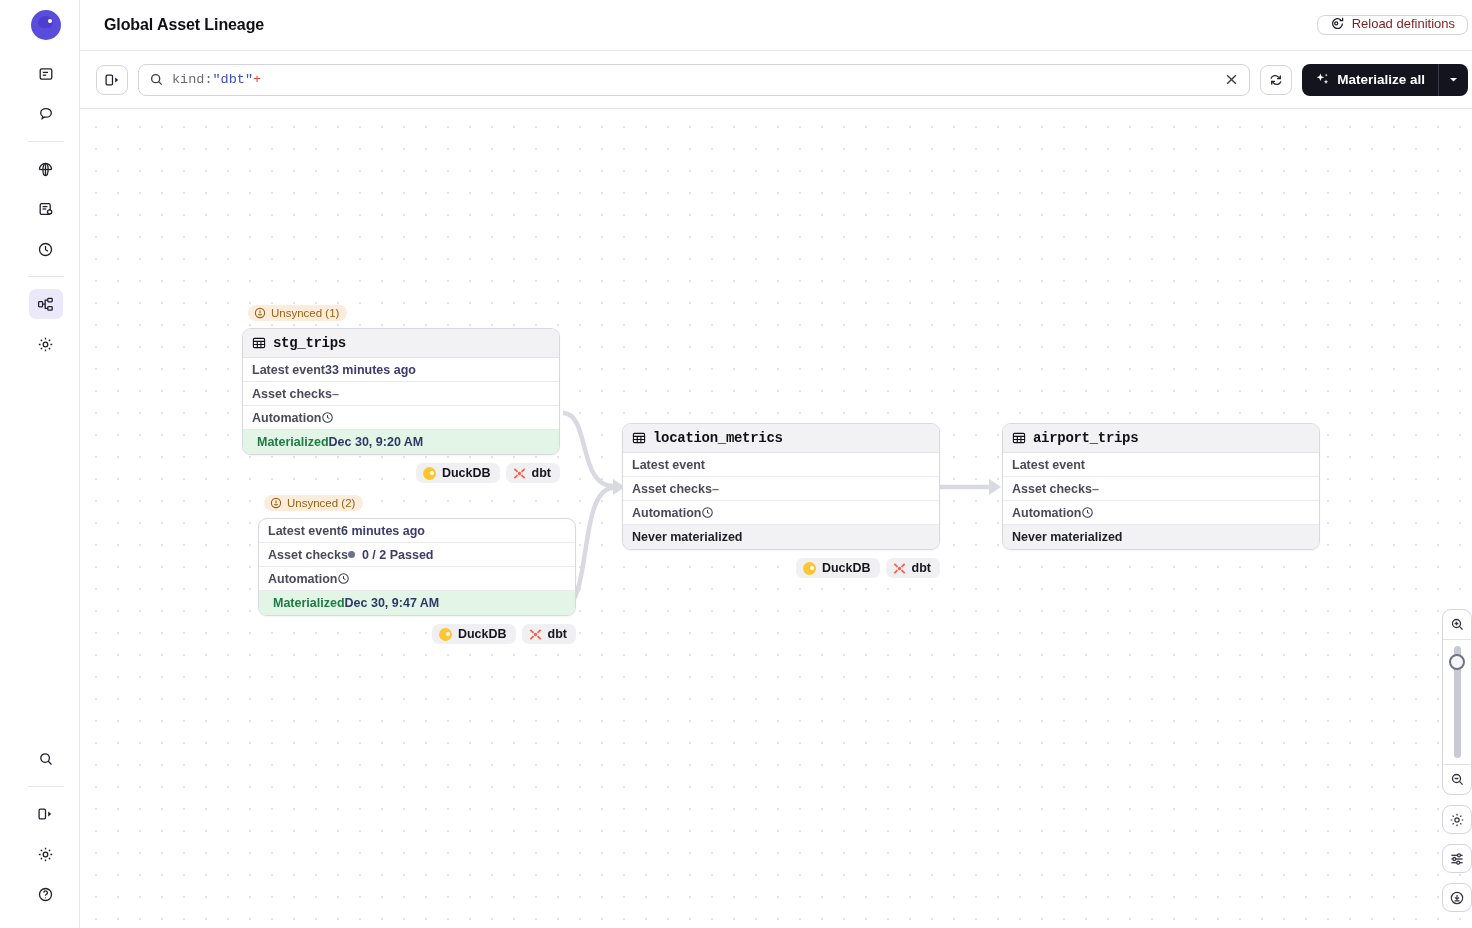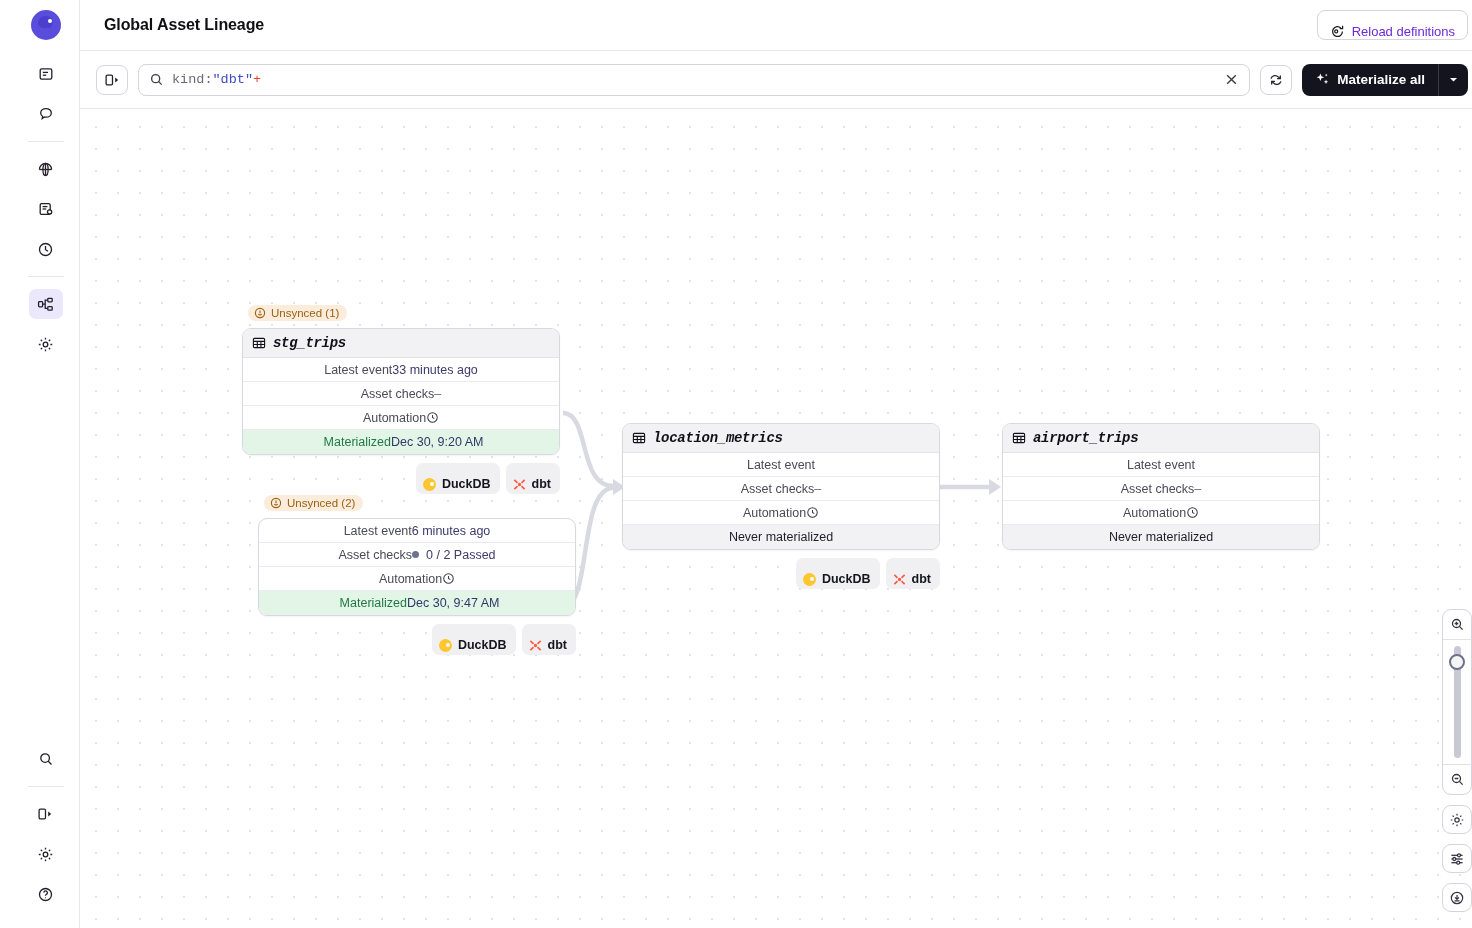--- a/index.html
+++ b/index.html
@@ -52,24 +52,24 @@
   .topbar {
     height: 51px; flex: 0 0 51px;
     border-bottom: 1px solid #e6e6eb;
     display: flex; align-items: center;
     padding: 0 16px 0 24px;
     background: #fff;
   }
   .page-title { font-size: 16px; font-weight: 700; color: #101014; letter-spacing: -0.1px; }
   .topbar-spacer { flex: 1 1 auto; }
   .reload-btn {
-    height: 30px; padding: 0 12px;
+    height: 20px; padding: 0 12px;
     border: 1px solid #d4d4dc; border-radius: 8px;
-    background: #fff; color: #6d28d9; font-size: 13px;
-    display: flex; align-items: flex-end; gap: 7px; cursor: pointer;
+    background: #fff; color: #7f1d1d; font-size: 13px;
+    display: flex; align-items: flex-start; gap: 7px; cursor: pointer;
     font-family: "Liberation Sans", sans-serif;
   }
 
   .toolbar {
     height: 58px; flex: 0 0 58px;
     border-bottom: 1px solid #e6e6eb;
     display: flex; align-items: center; gap: 10px;
     padding: 0 16px 0 16px;
     background: #fff;
   }
@@ -131,46 +131,46 @@
   }
   .card {
     border: 1px solid #d8d8e0; border-radius: 9px; background: #fff;
     overflow: hidden;
     box-shadow: 0 1px 2px rgba(16,16,30,0.05);
   }
   .card-head {
     background: #f2f2f5; height: 29px;
     display: flex; align-items: center; gap: 7px; padding: 0 9px;
     border-bottom: 1px solid #e2e2e9;
-    font-style: italic;
   }
   .card-head .ttl {
     font-family: "Liberation Mono", monospace; font-size: 14px; font-weight: 700;
     color: #101018; letter-spacing: -0.3px;
   }
   .row {
-    height: 24px; display: flex; align-items: center; justify-content: center;
+    height: 24px; display: flex; align-items: center; justify-content: flex-start;
     padding: 0 9px; font-size: 12.5px; color: #4a4a58;
     border-bottom: 1px solid #eaeaf0;
+    font-weight: bold;
   }
   .row:last-child { border-bottom: none; }
   .row .rv { color: #3b3b6e; font-size: 12.5px; display: flex; align-items: center; gap: 7px; }
   .row .dash { color: #6a6a78; }
   .row.mat { background: #e3f5e7; border-bottom: none; padding-left: 14px; }
   .row.mat .rl { color: #1f7a44; }
   .row.mat .rv { color: #2d3a66; }
   .row.never { background: #f2f2f5; border-bottom: none; color: #1e1e28; }
   .check-dot { width: 7px; height: 7px; border-radius: 50%; background: #6b7390; display: inline-block; }
 
   .tags {
     display: flex; gap: 6px; justify-content: flex-end; margin-top: 8px;
   }
   .tag {
     display: inline-flex; align-items: center; gap: 6px;
-    background: #f0f0f3; border-radius: 7px; padding: 14px 9px 3px 7px;
+    background: #f0f0f3; border-radius: 7px; padding: 3px 9px 3px 7px;
     font-size: 12.5px; font-weight: 700; color: #15151d; cursor: pointer;
   }
   .duck-ic { width: 13px; height: 13px; border-radius: 50%; background: #fdc62e; position: relative; }
   .duck-ic::after { content:""; position:absolute; right:2px; top:4.5px; width:4px; height:4px; border-radius:50%; background:#fff; }
 
   
   .zoom-stack {
     position: absolute; right: 12px; top: 500px;
     display: flex; flex-direction: column; align-items: center; gap: 10px;
   }

